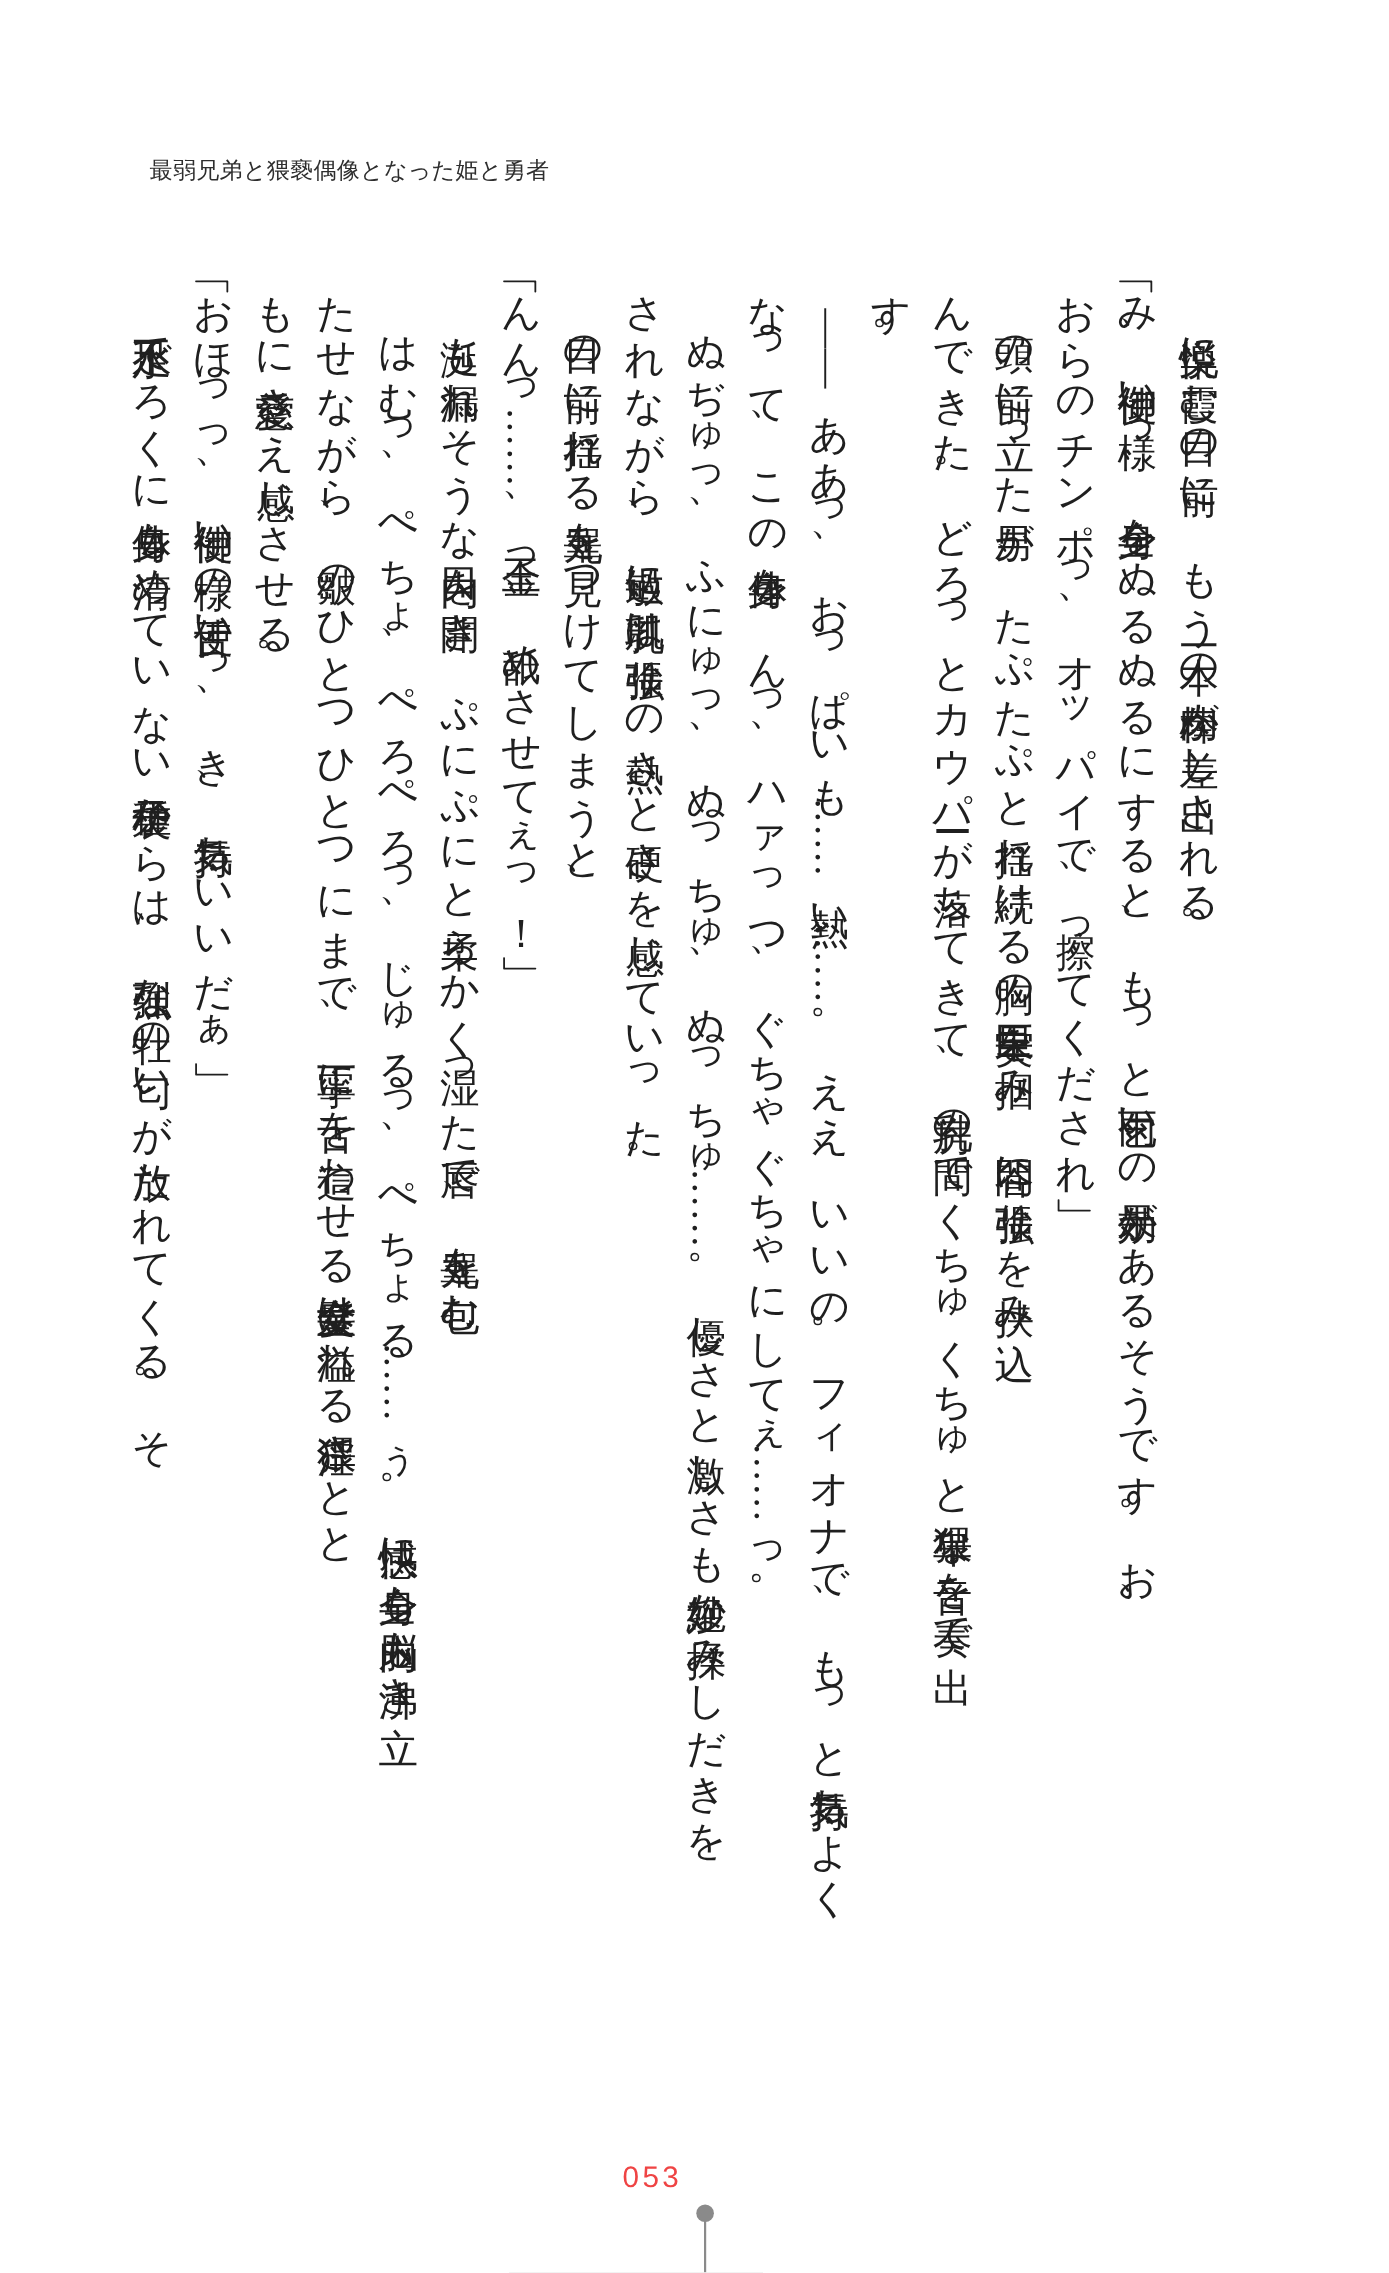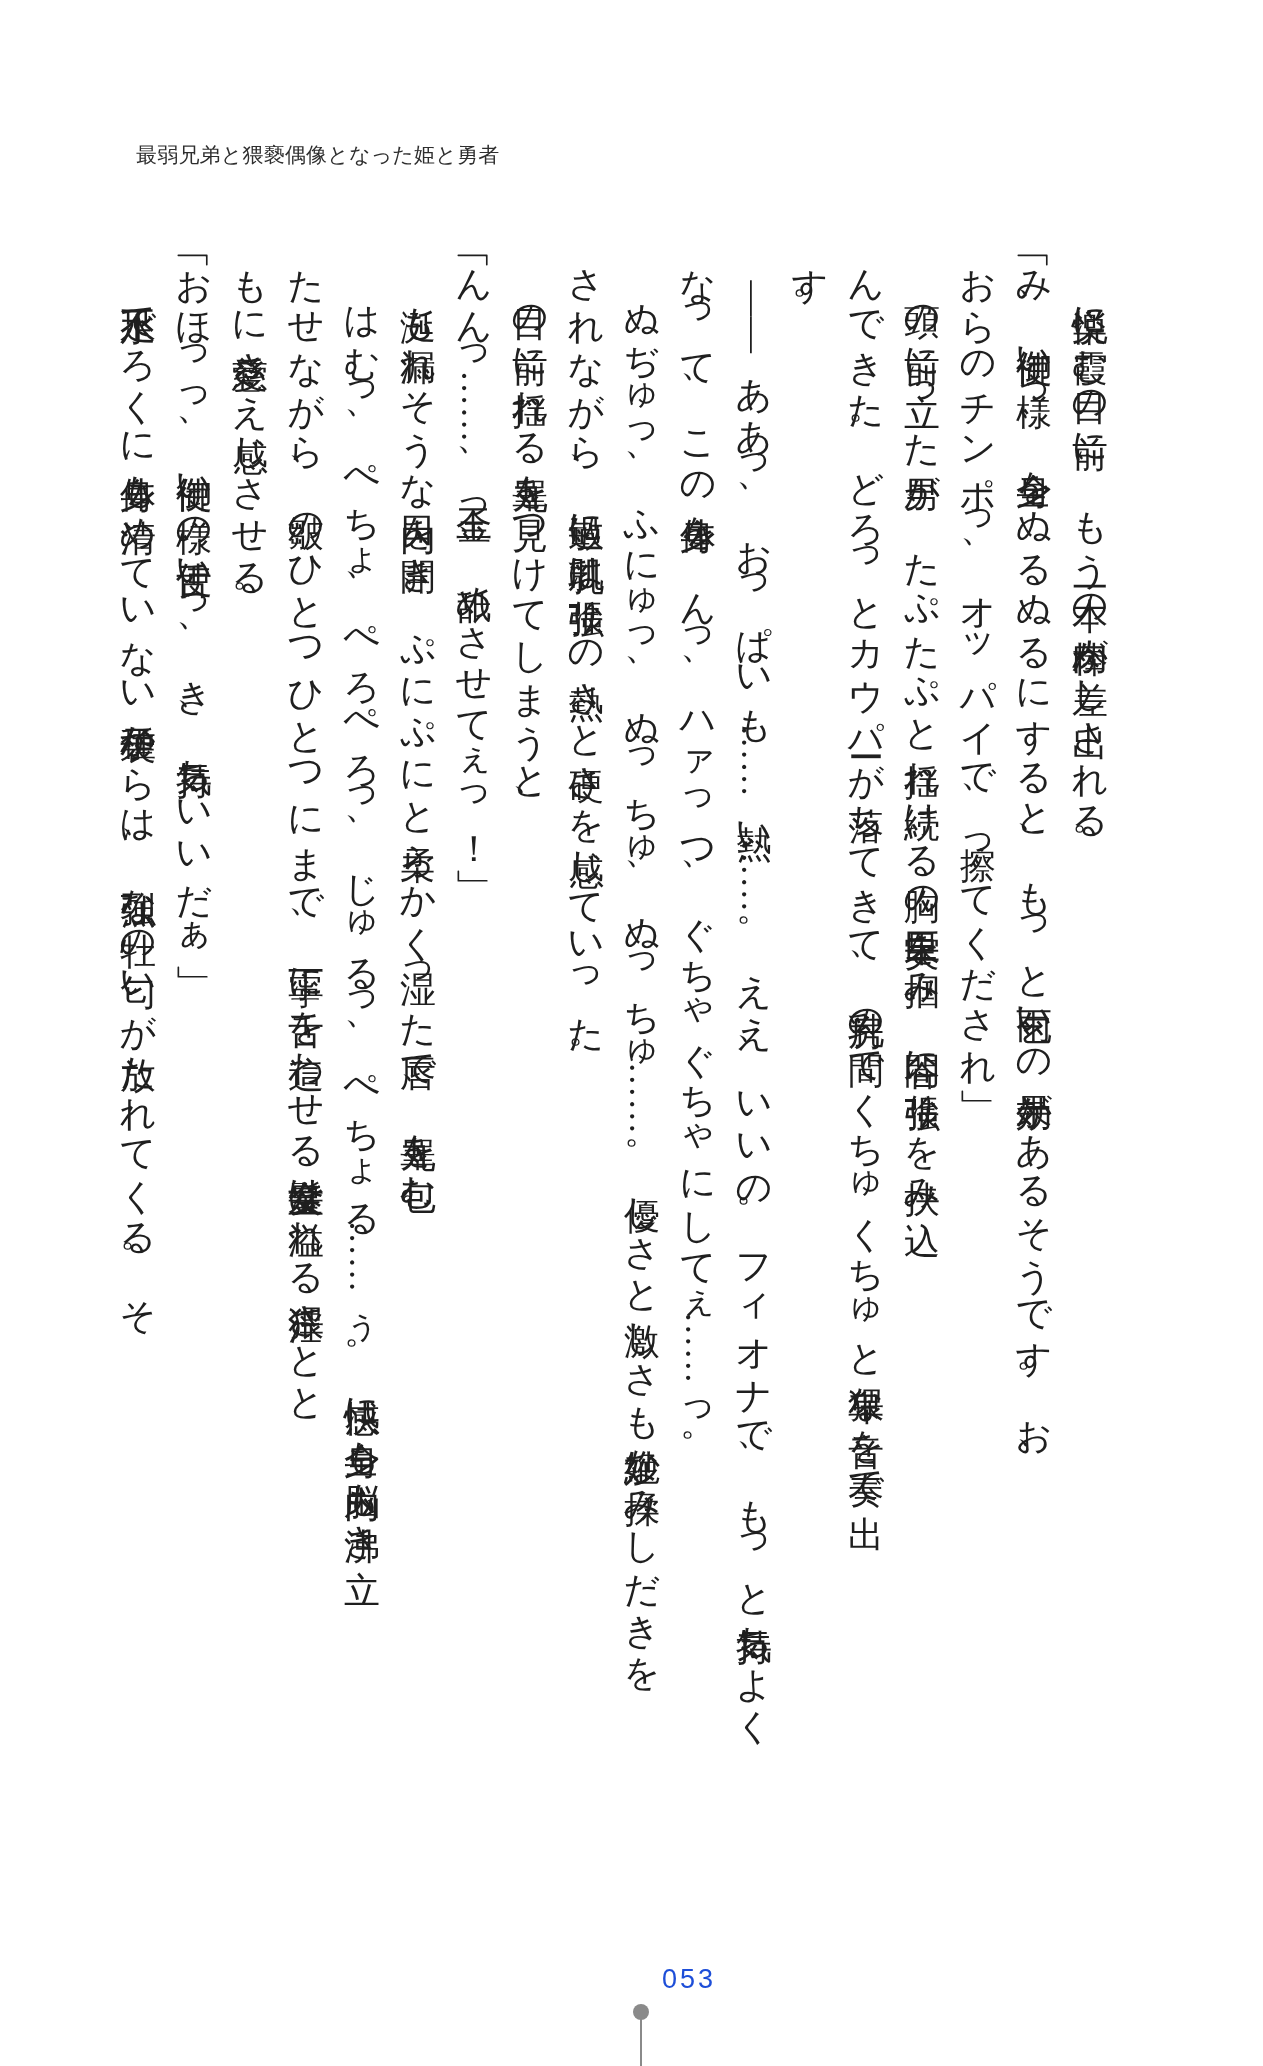--- a/index.html
+++ b/index.html
@@ -37,26 +37,26 @@
     letter-spacing: 0.5px;
     white-space: pre-line;
     color: #1f1f1f;
   }
   
   .page-number {
     position: absolute;
     left: 566px;
     top: 1964px;
     width: 150px;
-    text-align: right;
+    text-align: left;
     font-family: "Liberation Sans", "DejaVu Sans", sans-serif;
     font-weight: 300;
     font-size: 27px;
     letter-spacing: 3px;
-    color: #1d4ed8;
+    color: #ef4444;
   }
   .marker-dot {
     position: absolute;
     left: 633px;
     top: 2004px;
     width: 16px;
     height: 16px;
     border-radius: 50%;
     background: #8a8a8a;
   }

